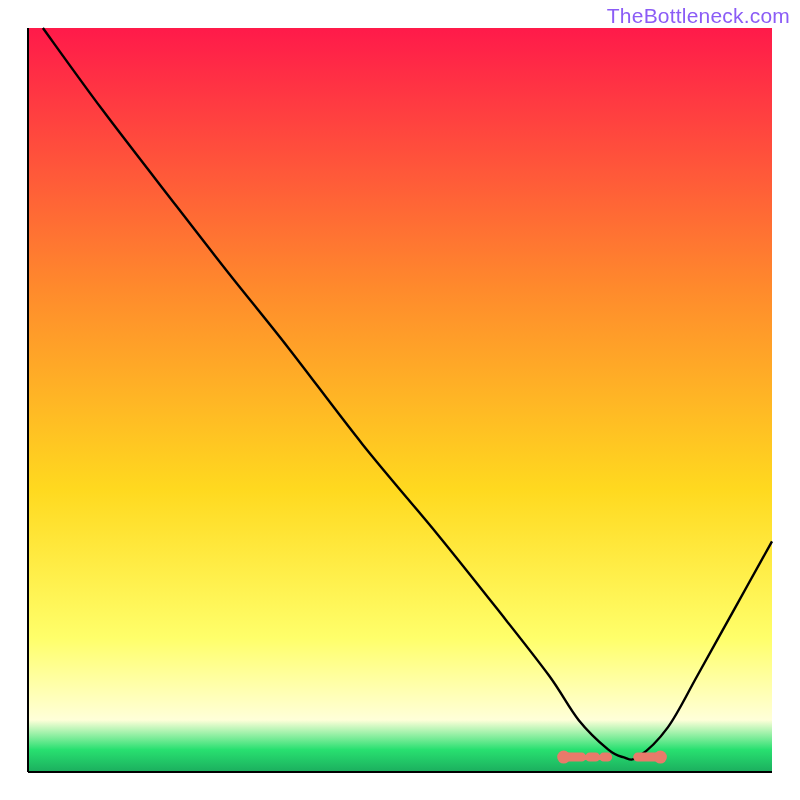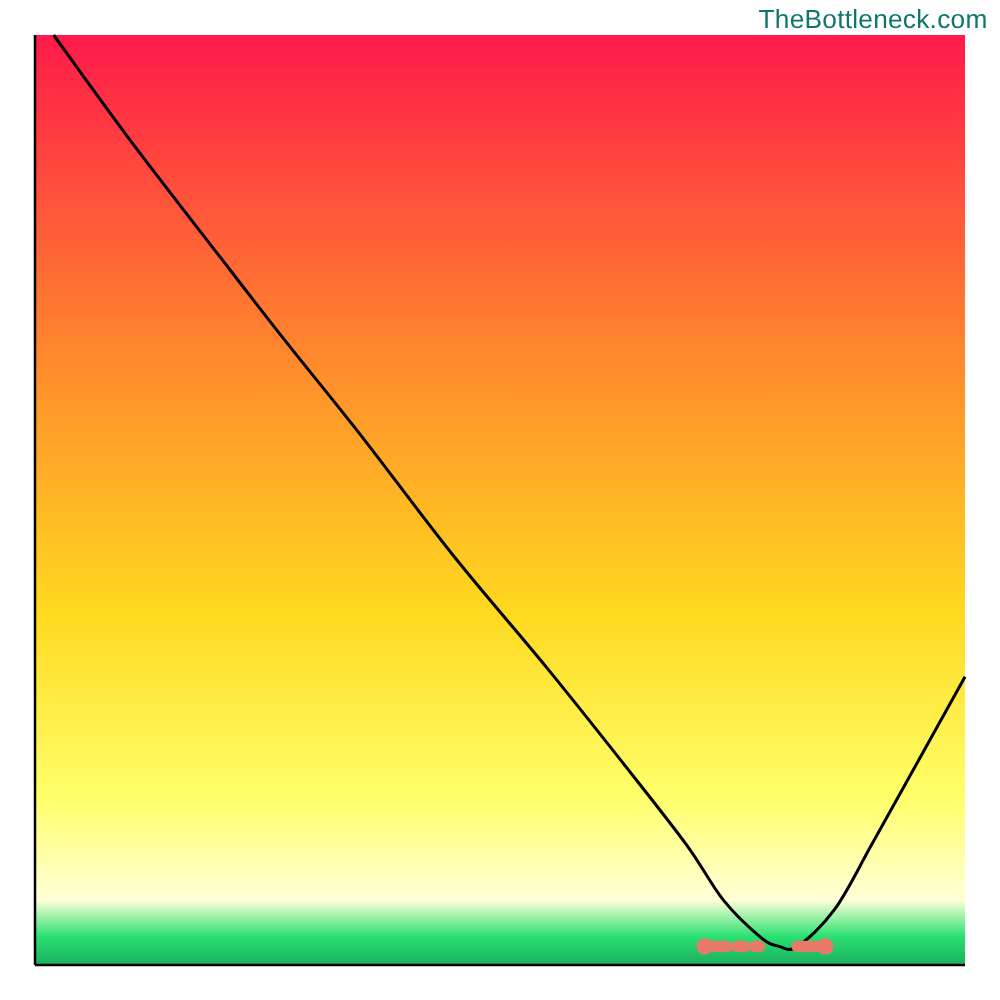--- a/index.html
+++ b/index.html
@@ -12,21 +12,21 @@
   }
   .container {
     position: relative;
     width: 800px;
     height: 800px;
   }
   .watermark {
     position: absolute;
     top: 4px;
     right: 10px;
-    color: #0f766e;
+    color: #8b5cf6;
     font-size: 21px;
     font-weight: 500;
     letter-spacing: 0.2px;
     z-index: 40;
   }
   svg {
     position: absolute;
     left: 0;
     top: 0;
   }

